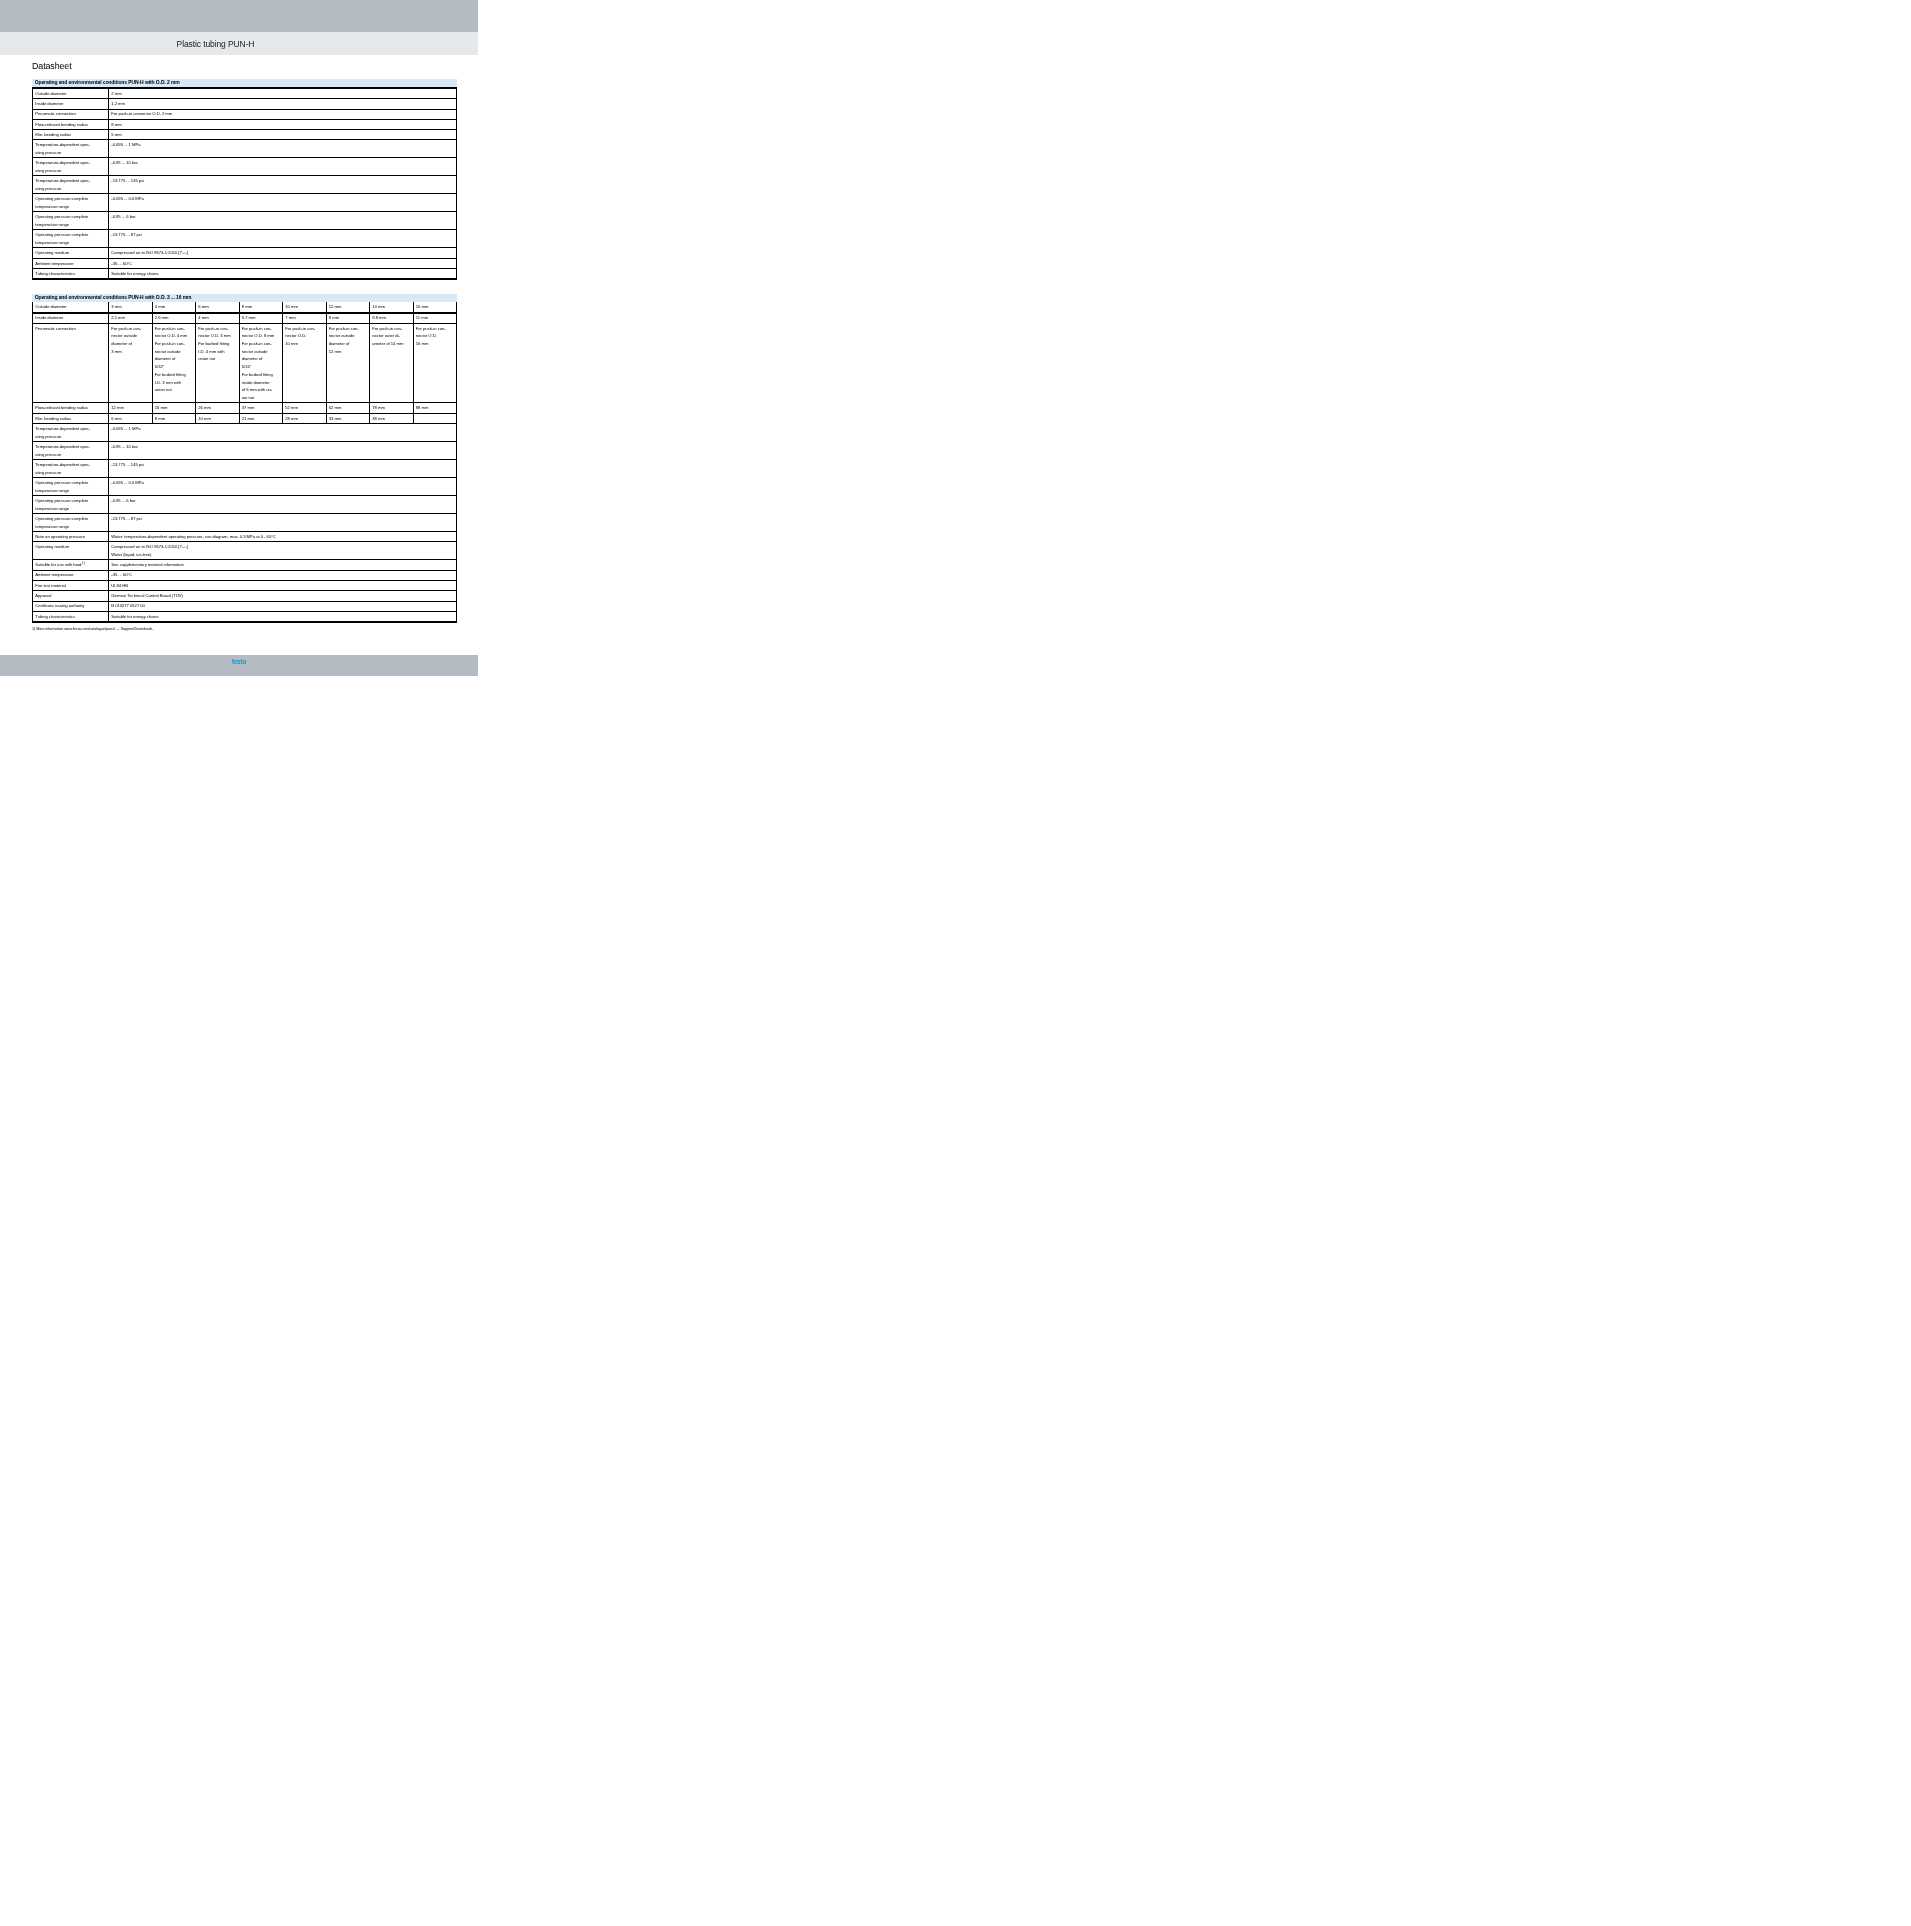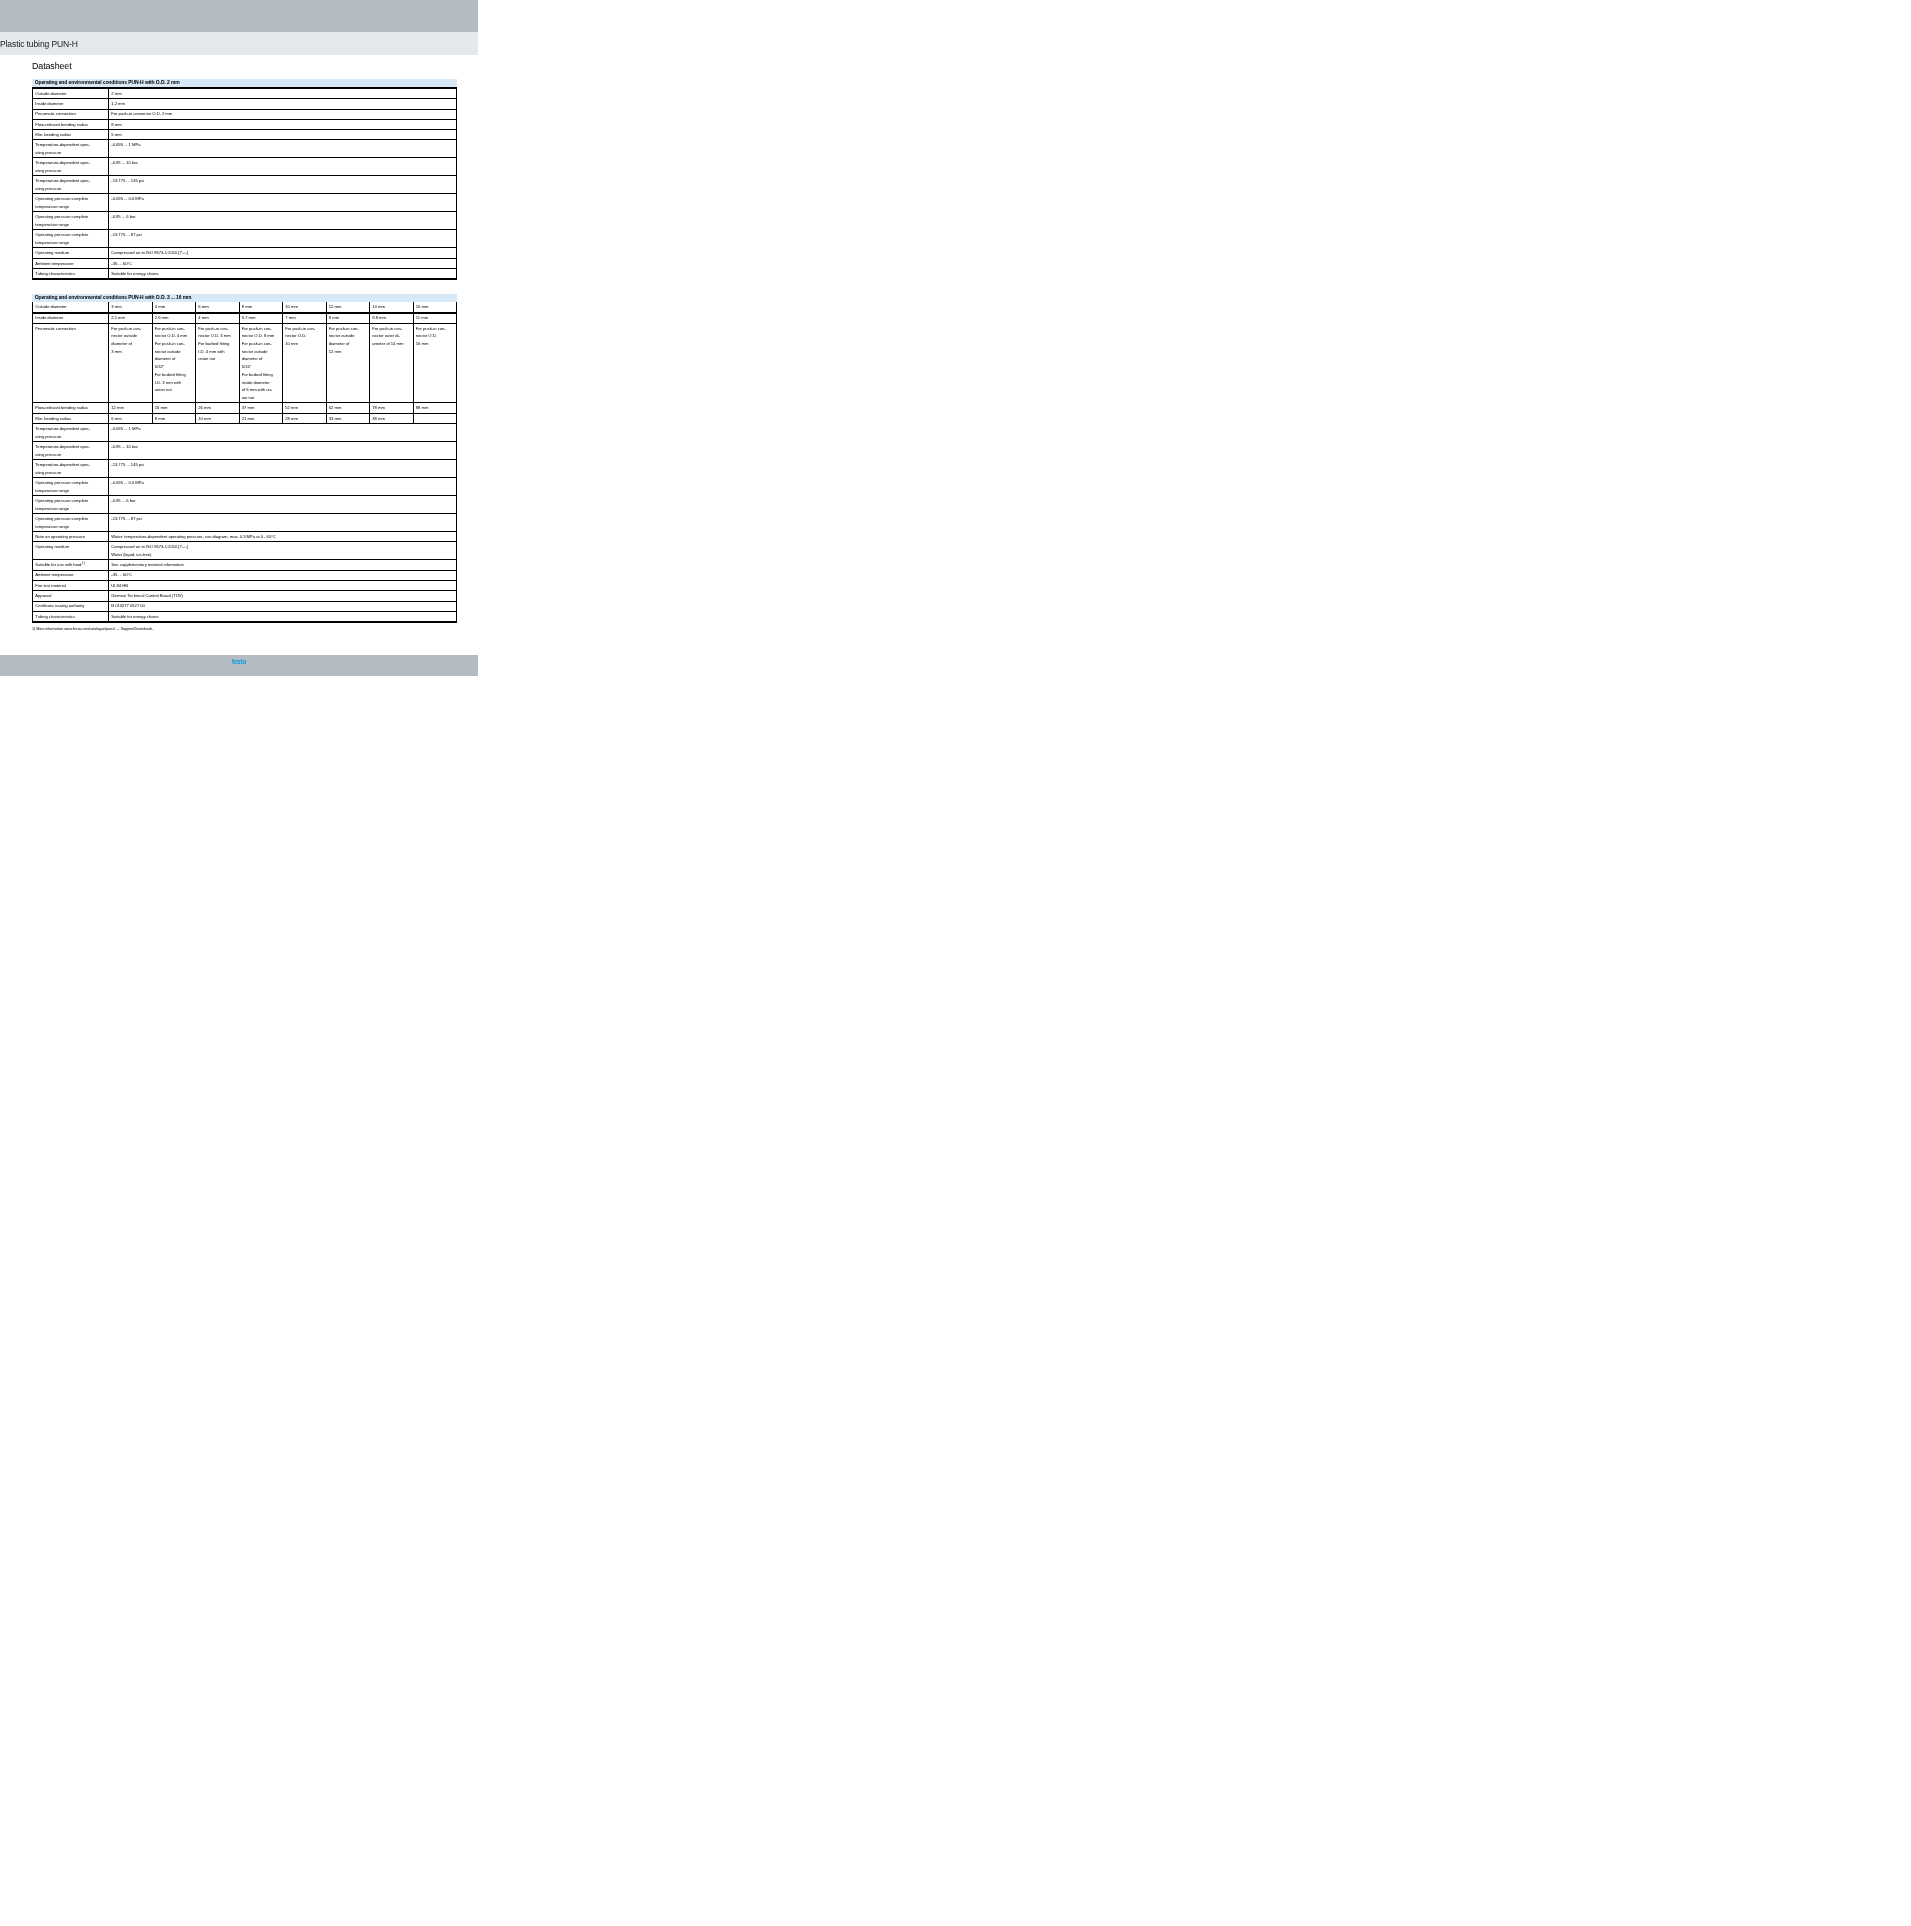--- a/index.html
+++ b/index.html
@@ -5,21 +5,21 @@
   html,body { margin:0; padding:0; }
   body {
     width:478px; height:676px; position:relative;
     background:#ffffff; color:#000;
     font-family:"Liberation Sans", sans-serif;
     overflow:hidden;
   }
   .top-band { height:32px; background:var(--band-gray,#b4bbc3); }
   .sub-band {
     height:23px; background:var(--band-light,#e5e9ec);
-    display:flex; align-items:center; justify-content:flex-start;
+    display:flex; align-items:center; justify-content:center;
     padding-right:47px; box-sizing:border-box;
     font-size:8.5px; color:#1a1a1a; letter-spacing:-0.1px;
   }
   .content { margin-left:32px; width:350px; }
   .page-heading {
     font-size:8.9px; font-weight:400; color:#000;
     margin:6.2px 0 7.7px 0; letter-spacing:-0.1px;
   }
   .tbl { width:425px; }
   .tbl + .tbl { margin-top:14px; }

